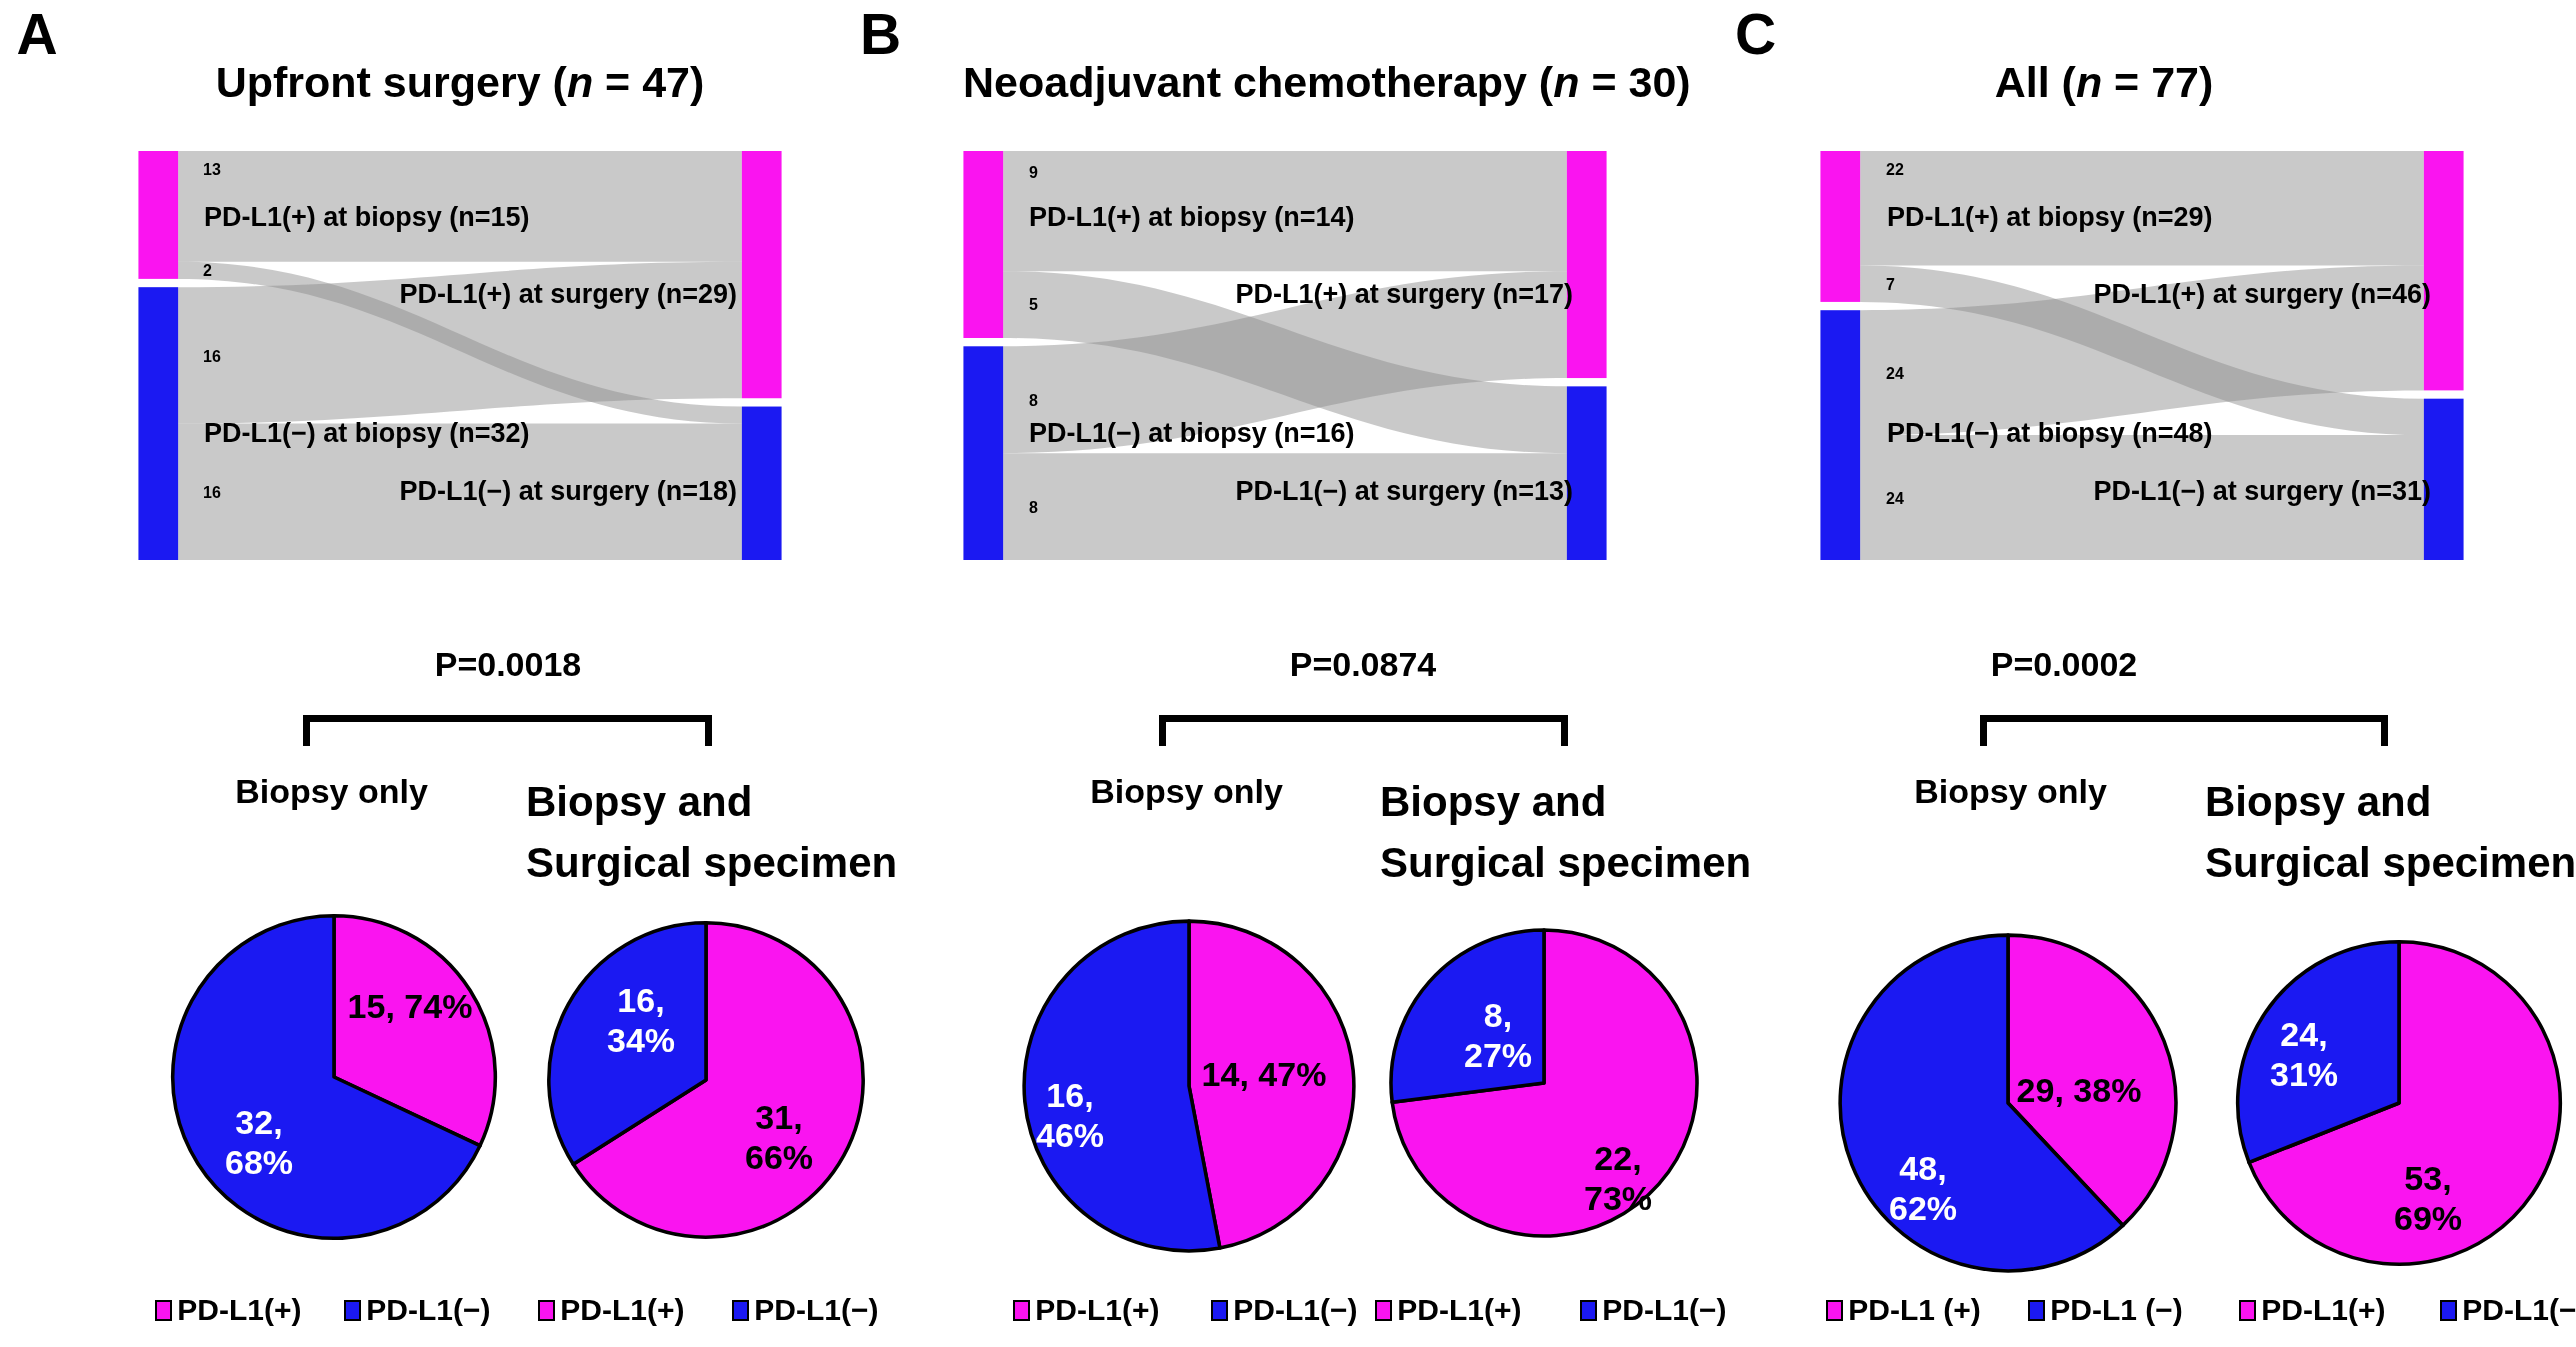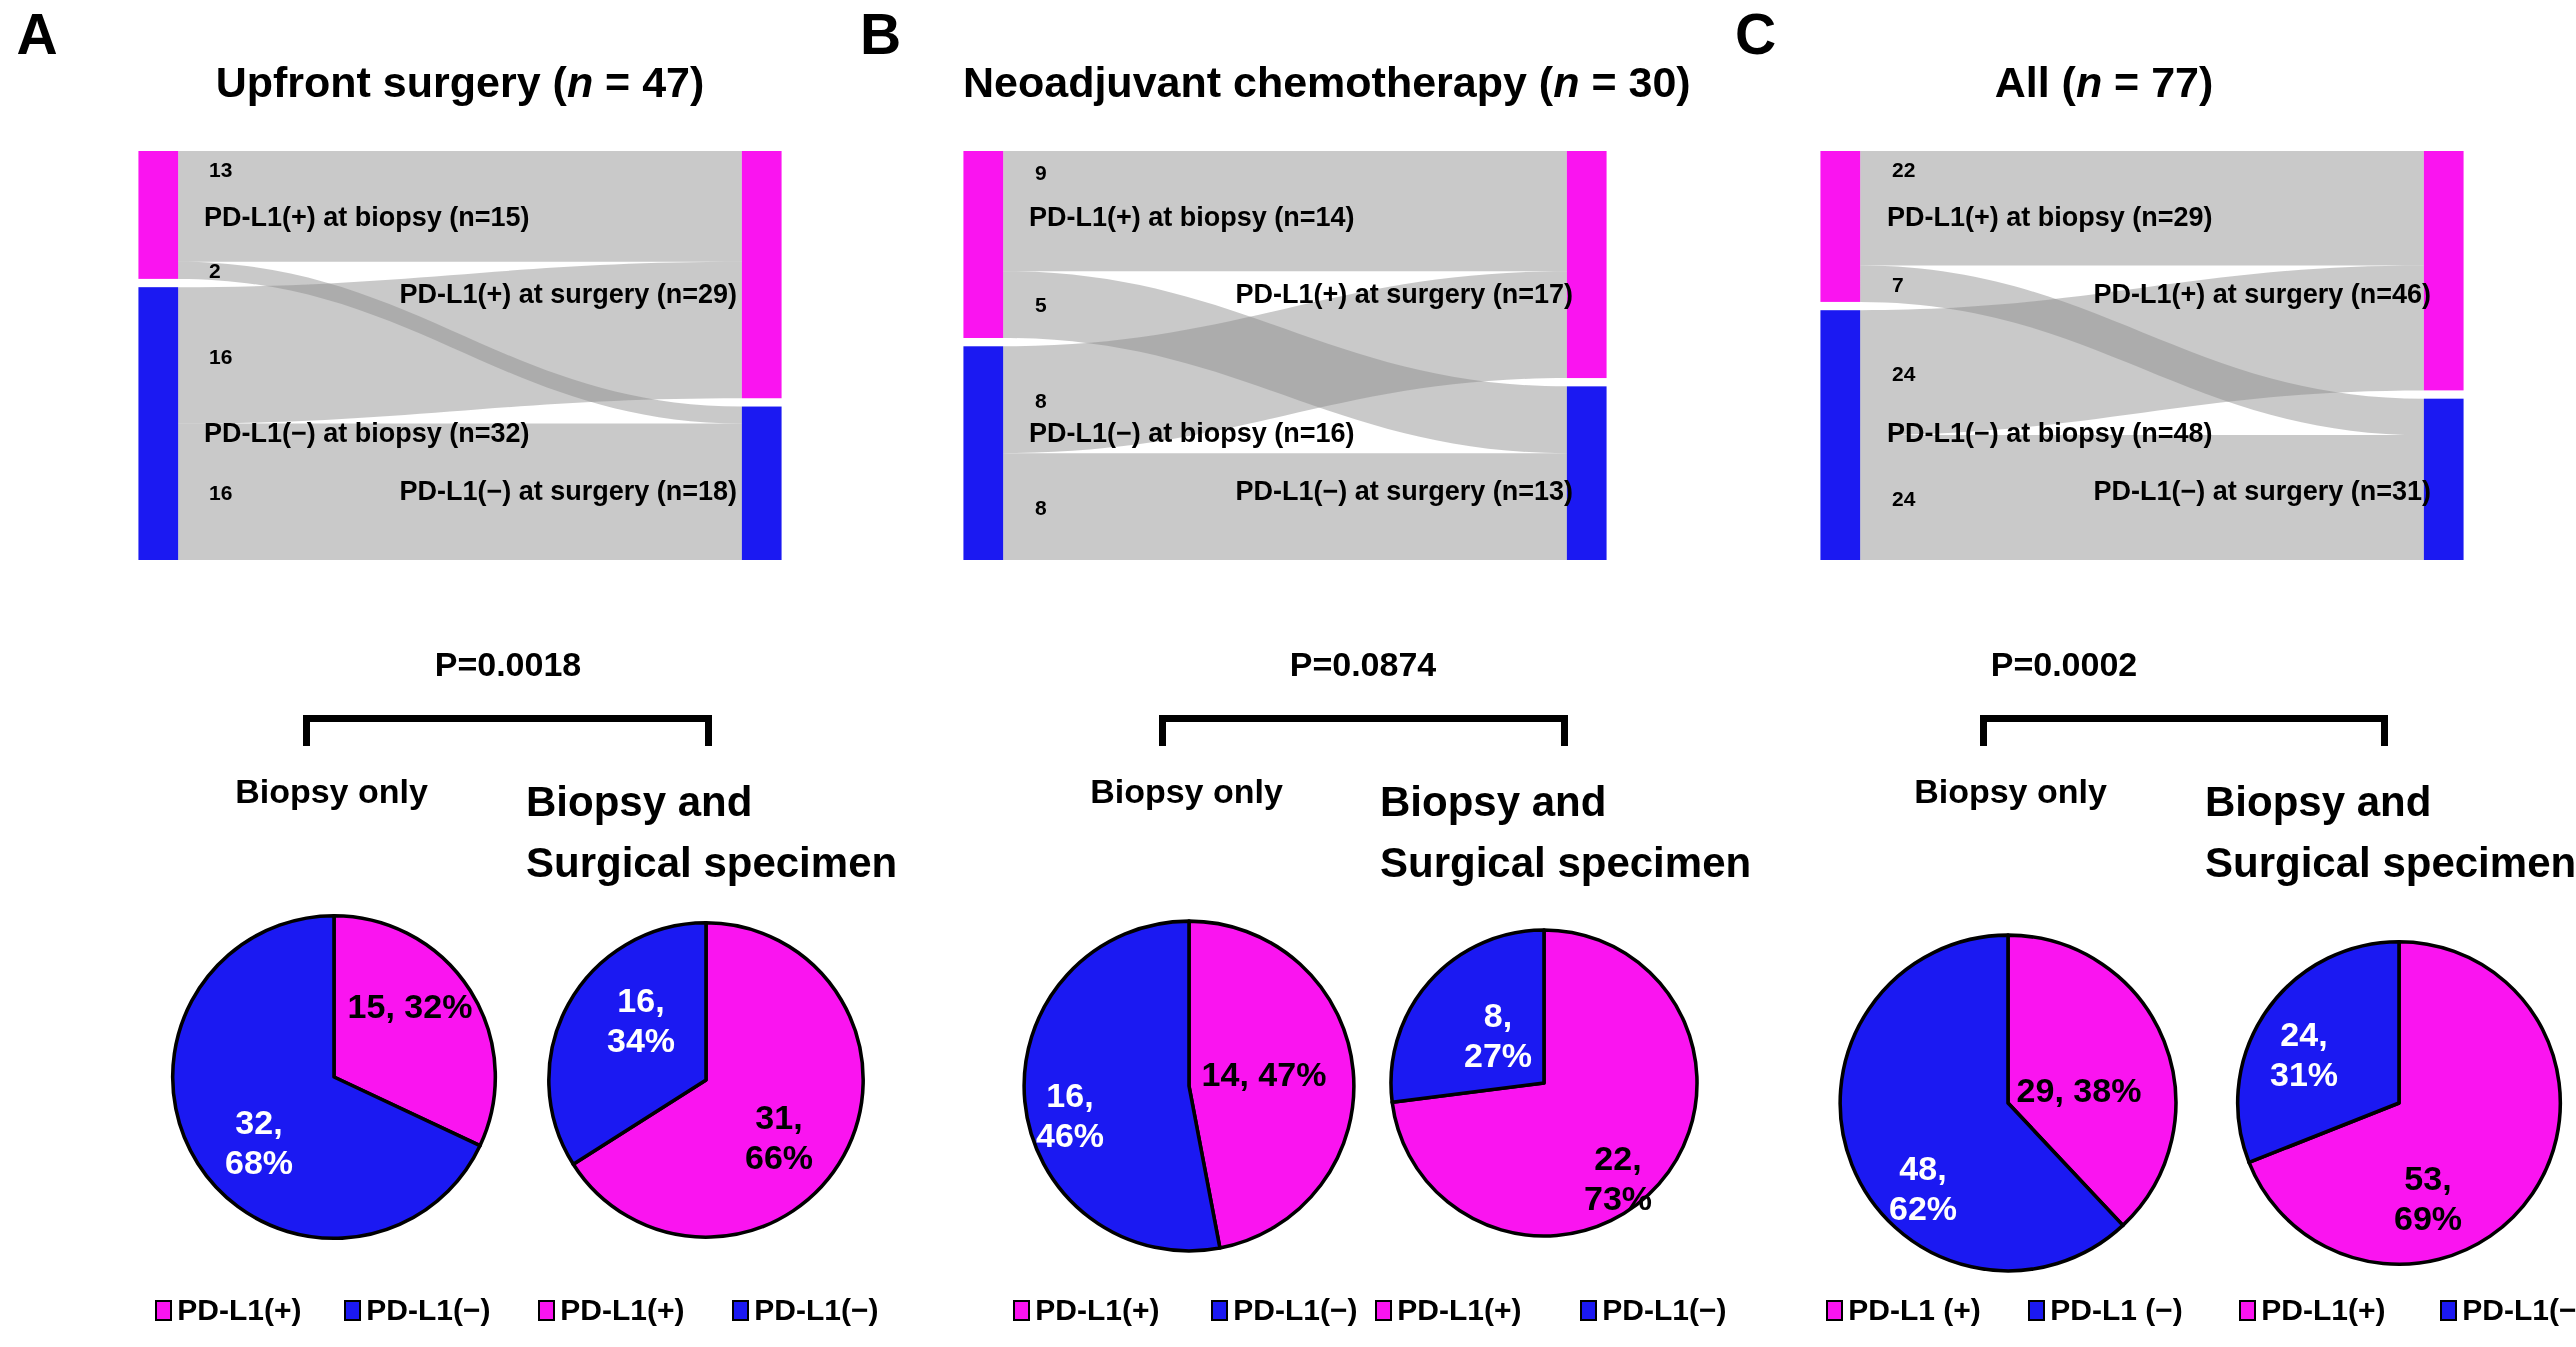--- a/index.html
+++ b/index.html
@@ -4,21 +4,21 @@
 <style>
   html,body{margin:0;padding:0;background:#fff;}
   #page{position:relative;width:2576px;height:1348px;background:#fff;overflow:hidden;
         font-family:"Liberation Sans","DejaVu Sans",sans-serif;font-weight:700;color:#000;}
   .abs{position:absolute;}
   .letter{font-size:57px;line-height:1;}
   .ttl{font-size:43px;text-align:center;white-space:nowrap;}
   .ttl .nit{font-style:italic;}
   .nl{font-size:27px;white-space:nowrap;line-height:1.15;}
   .nlr{text-align:right;}
-  .fn{font-size:21px;line-height:25px;width:71px;margin-left:6px;}
+  .fn{font-size:16px;line-height:25px;width:71px;}
   .pv{font-size:34px;text-align:center;width:356px;white-space:nowrap;}
   .br{border:7.1px solid #000;border-bottom:none;height:31px;box-sizing:border-box;}
   .g1{font-size:34px;text-align:center;width:297px;white-space:nowrap;}
   .g2{font-size:42px;line-height:1.45;white-space:nowrap;}
   .g2 span{display:block;}
   .pl{font-size:34px;line-height:1.17;width:178px;text-align:center;}
   .pl span{display:block;}
   .wh{color:#fff;}
   .leg{display:flex;align-items:center;}
   .lsq{width:13px;height:17px;border:2.4px solid #000;display:inline-block;flex:none;}
@@ -65,21 +65,21 @@
   <svg class="abs" style="left:162px;top:905px" width="344" height="344" viewBox="0 0 580 580">
       <path d="M 290 290 L 290 18 A 272 272 0 0 1 536.1129582707573 405.8119673056998 Z" fill="#FA14F0" stroke="#000" stroke-width="6" stroke-linejoin="round"></path>
       <path d="M 290 290 L 536.1129582707573 405.8119673056998 A 272 272 0 1 1 290.00000000000017 18 Z" fill="#1B19F2" stroke="#000" stroke-width="6" stroke-linejoin="round"></path>
     </svg>
   <svg class="abs" style="left:534px;top:908px" width="344" height="344" viewBox="0 0 580 580">
       <path d="M 290 290 L 290 25 A 265 265 0 1 1 66.25309974196594 431.99410066943403 Z" fill="#FA14F0" stroke="#000" stroke-width="6" stroke-linejoin="round"></path>
       <path d="M 290 290 L 66.25309974196594 431.99410066943403 A 265 265 0 0 1 290.00000000000017 25 Z" fill="#1B19F2" stroke="#000" stroke-width="6" stroke-linejoin="round"></path>
     </svg>
 
   <div class="abs pl" style="left:321px;top:987px">
-      <span>15, 32%</span>
+      <span>15, 74%</span>
       <span></span>
     </div>
   <div class="abs pl wh" style="left:170px;top:1103px">
       <span>32,</span>
       <span>68%</span>
     </div>
   <div class="abs pl wh" style="left:552px;top:981px">
       <span>16,</span>
       <span>34%</span>
     </div>

